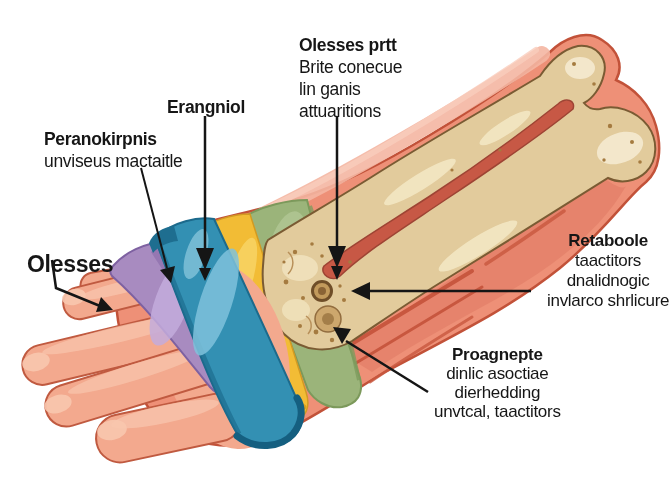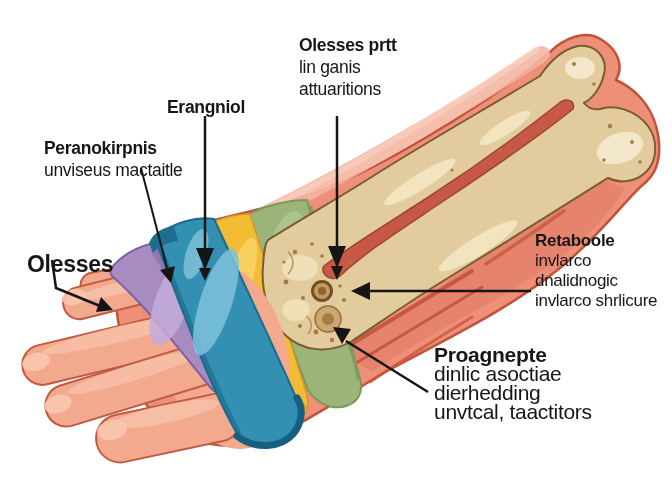--- a/index.html
+++ b/index.html
@@ -4,21 +4,21 @@
 <style>
   html,body{margin:0;padding:0;background:#ffffff;}
   .stage{
     position:relative;width:672px;height:480px;background:#ffffff;overflow:hidden;
     font-family:"Liberation Sans",sans-serif;
   }
   .stage svg{position:absolute;left:0;top:0;}
   .lbl{position:absolute;color:#161616;font-size:17.5px;line-height:22px;letter-spacing:-0.3px;white-space:nowrap;}
   .lbl .title{font-weight:bold;}
   .lbl.lh20{line-height:20px;}
-  .lbl.lh19{line-height:19px;font-size:21px;}
+  .lbl.lh19{line-height:19px;font-size:17px;text-align:center;}
 </style>
 </head>
 <body>
 
 <div class="stage">
 
 <svg width="672" height="480" viewBox="0 0 672 480">
 
   <g>
     <path d="M118,270 C140,248 170,232 215,220 C240,213 268,208 300,198
@@ -175,40 +175,41 @@
     <line x1="368" y1="291" x2="531" y2="291" stroke-width="2.5"></line>
     <path d="M351,291 L370,282 L370,300 Z" stroke="none"></path>
 
     <line x1="346" y1="341" x2="428" y2="392" stroke-width="2.5"></line>
     <path d="M333,327 L351,329 L342,344 Z" stroke="none"></path>
   </g>
 </svg>
 
   <div class="lbl" style="left:299px;top:34px;">
     <div class="title">Olesses prtt</div>
+    <div>Brite conecue</div>
     <div>lin ganis</div>
     <div>attuaritions</div>
   </div>
 
   <div class="lbl" style="left:167px;top:96px;">
     <div class="title">Erangniol</div>
   </div>
 
-  <div class="lbl" style="left:44px;top:137px;">
+  <div class="lbl" style="left:44px;top:128px;">
     <div class="title">Peranokirpnis</div>
     <div>unviseus mactaitle</div>
   </div>
 
   <div class="lbl" style="left:27px;top:239px;font-size:23px;margin-top:14px;">
     <div class="title">Olesses</div>
   </div>
 
-  <div class="lbl lh20" style="left:535px;top:231px;font-size:17px;">
+  <div class="lbl lh20" style="left:547px;top:231px;font-size:17px;text-align:center;">
     <div class="title">Retaboole</div>
-    <div>invlarco</div>
+    <div>taactitors</div>
     <div>dnalidnogic</div>
     <div>invlarco shrlicure</div>
   </div>
 
   <div class="lbl lh19" style="left:434px;top:345px;">
     <div class="title">Proagnepte</div>
     <div>dinlic asoctiae</div>
     <div>dierhedding</div>
     <div>unvtcal, taactitors</div>
   </div>

